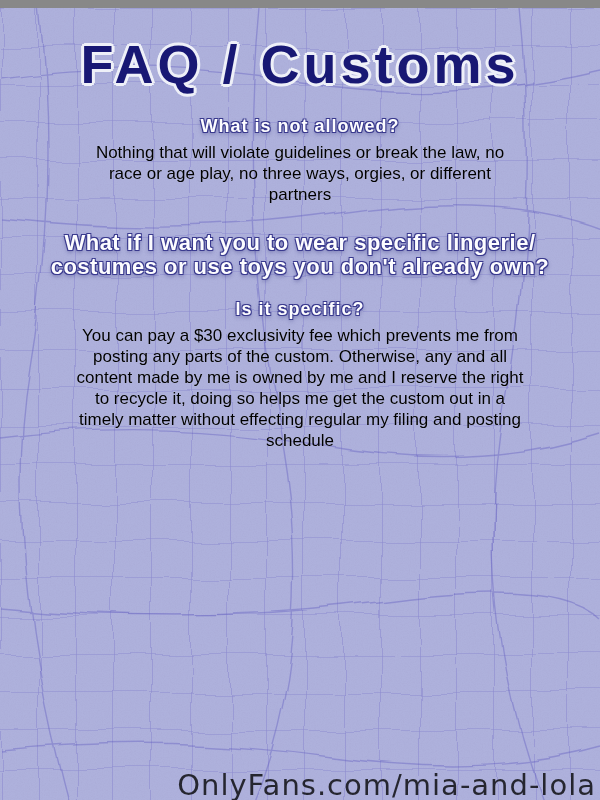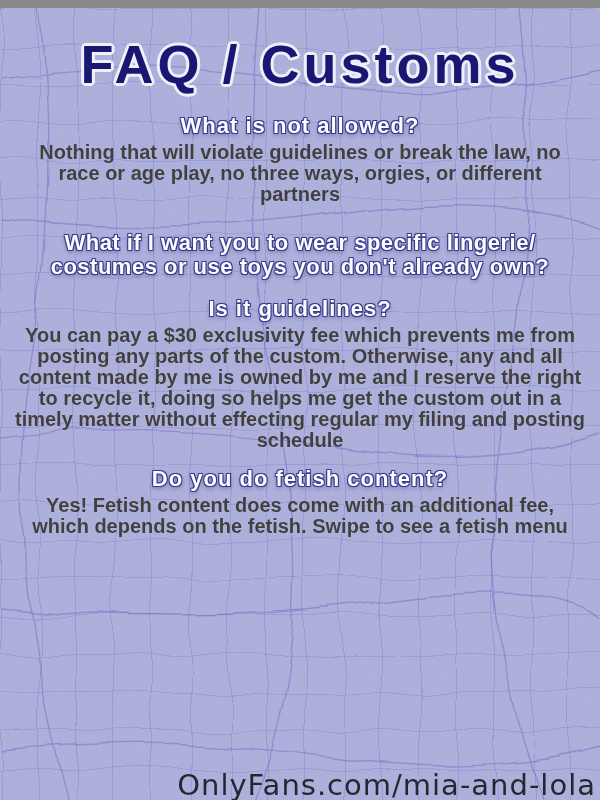--- a/index.html
+++ b/index.html
@@ -19,36 +19,36 @@
     font-weight:bold;
     letter-spacing:4px;
     line-height:60px;
     color:#181874;
     text-shadow:
       -3px 0 0 #eef0f8, 3px 0 0 #eef0f8, 0 -3px 0 #eef0f8, 0 3px 0 #eef0f8,
       -2px -2px 0 #eef0f8, 2px -2px 0 #eef0f8, -2px 2px 0 #eef0f8, 2px 2px 0 #eef0f8;
   }
   .q{
     margin:26px 10px 0 10px;
-    font-size:22px;
+    font-size:18px;
     font-weight:bold;
     letter-spacing:1px;
     line-height:24px;
     color:#fcfcff;
     white-space:pre-line;
     text-shadow:
       1px 1px 0 #3a3a8e, -1px -1px 0 #3a3a8e, 1px -1px 0 #3a3a8e, -1px 1px 0 #3a3a8e,
       0 2px 4px rgba(35,35,110,0.55);
   }
   .a{
     margin:4px 12px 0 12px;
-    font-size:20px;
-    font-weight:bold;
+    font-size:17px;
+    font-weight:normal;
     line-height:21px;
-    color:#404040;
+    color:#000000;
     white-space:pre-line;
     text-shadow:0 0 1px rgba(255,255,255,0.35);
   }
   
   .sec-1 .q{margin-top:20px;}
   .sec-2 .q{margin-top:26px;font-size:22px;letter-spacing:0.5px;}
   .sec-2 .a{margin-top:6px;}
   .sec-3 .q{margin-top:30px;}
   .sec-4 .q{margin-top:18px;}
   .sec-5 .q{margin-top:16px;}
@@ -110,32 +110,27 @@
 
     <section class="sec-2">
       <h2 class="q">What if I want you to wear specific lingerie/
 costumes or use toys you don't already own?</h2>
     </section>
 
     <section class="sec-3">
     </section>
 
     <section class="sec-4">
-      <h2 class="q">Is it guidelines?</h2>
+      <h2 class="q">Is it specific?</h2>
       <p class="a">You can pay a $30 exclusivity fee which prevents me from
 posting any parts of the custom. Otherwise, any and all
 content made by me is owned by me and I reserve the right
 to recycle it, doing so helps me get the custom out in a
 timely matter without effecting regular my filing and posting
 schedule</p>
     </section>
 
-    <section class="sec-5">
-      <h2 class="q">Do you do fetish content?</h2>
-      <p class="a">Yes! Fetish content does come with an additional fee,
-which depends on the fetish. Swipe to see a fetish menu</p>
-    </section>
 
   </div>
 
   <div class="watermark">OnlyFans.com/mia-and-lola</div>
 
 </div>
 
 </body></html>

